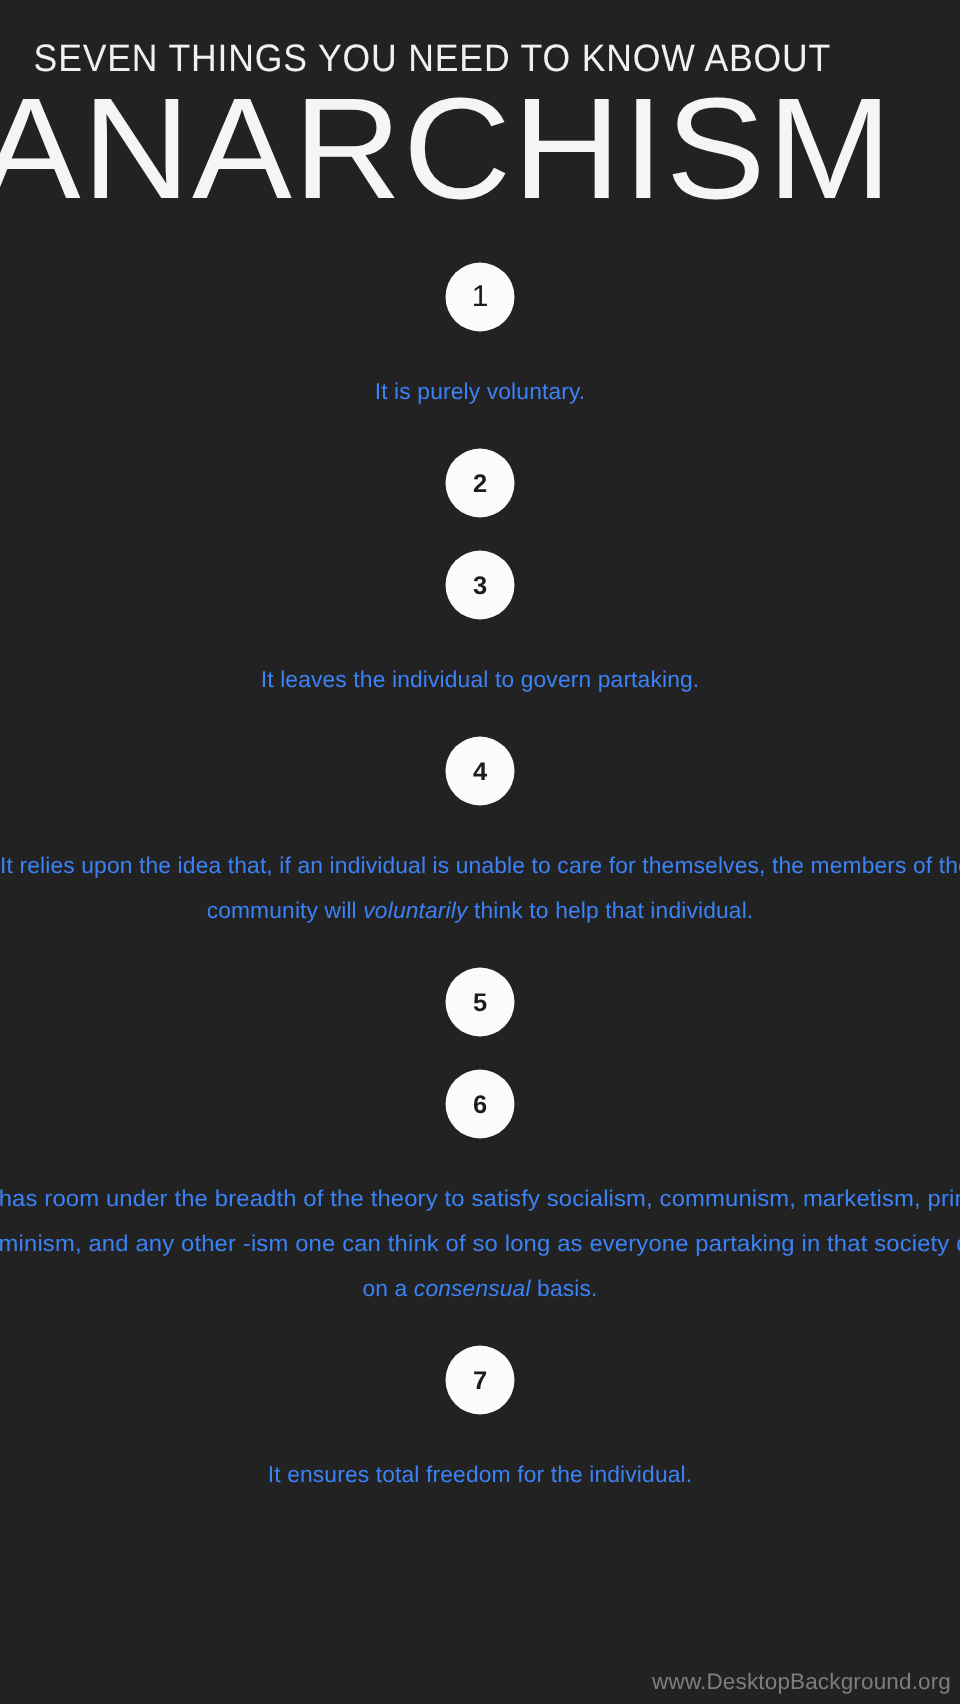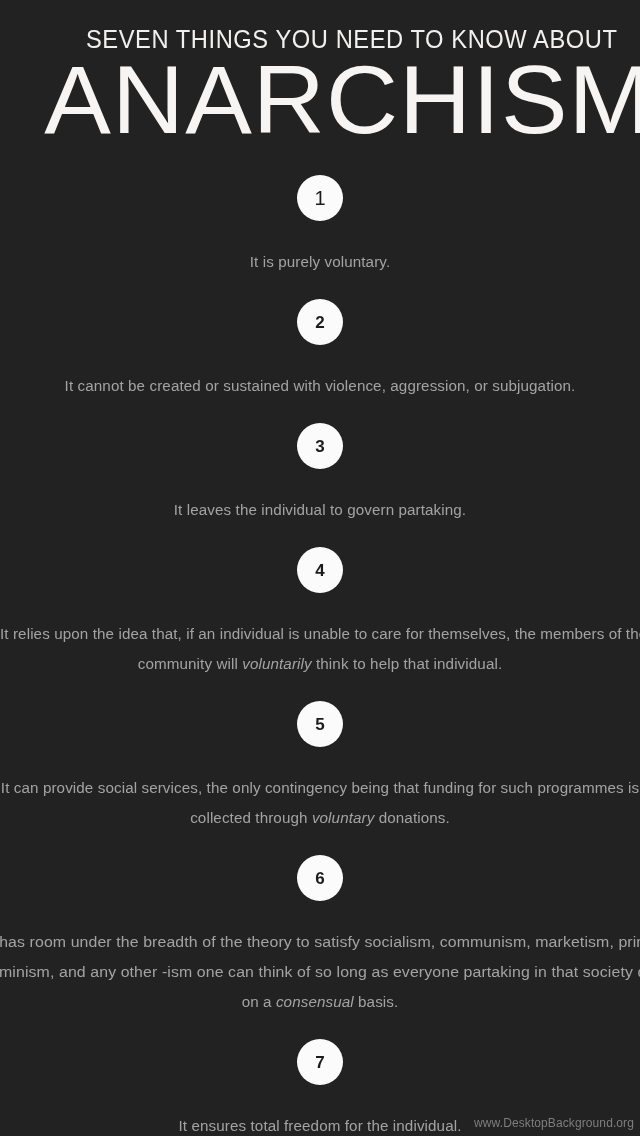--- a/index.html
+++ b/index.html
@@ -23,21 +23,21 @@
     background: #222222;
     overflow: hidden;
   }
 
   
   .header {
     position: absolute;
     top: 0;
     left: 0;
     width: 640px;
-    text-align: right;
+    text-align: left;
     overflow: hidden;
   }
   .kicker {
     margin: 0;
     padding-top: 27px;
     color: #f2f0ee;
     font-family: "Liberation Sans", sans-serif;
     font-weight: 300;
     font-size: 25.5px;
     letter-spacing: 0.6px;
@@ -87,21 +87,21 @@
     font-size: 17px;
     line-height: 1;
   }
   .badge.one {
     font-weight: 400;
     font-size: 20px;
   }
   .text {
     margin: 0;
     padding-top: 26px;
-    color: #a3a3a3;
+    color: #3b82f6;
     font-family: "Liberation Sans", sans-serif;
     font-weight: 400;
     font-size: 15.2px;
     line-height: 30px;
     letter-spacing: 0.1px;
     white-space: nowrap;
   }
   .text .ln {
     display: block;
     white-space: nowrap;
@@ -118,21 +118,21 @@
     transform-origin: center;
   }
 
   
   .watermark {
     position: absolute;
     right: 6px;
     bottom: 7px;
     color: #7e7e7e;
     font-family: "Liberation Sans", sans-serif;
-    font-size: 12px;
+    font-size: 15px;
     letter-spacing: 0.1px;
     line-height: 1;
     white-space: nowrap;
   }
 </style>
 </head>
 <body>
 
 <div class="poster">
 
@@ -143,43 +143,36 @@
 
   <div class="list">
       <div class="item">
         <div class="badge one">1</div>
         <p class="text">
           <span class="ln"><span>It is purely voluntary.</span></span>
         </p>
       </div>
       <div class="item">
         <div class="badge">2</div>
-        <p class="text">
-          <span class="ln"><span>It cannot be created or sustained with violence, aggression, or subjugation.</span></span>
-        </p>
       </div>
       <div class="item">
         <div class="badge">3</div>
         <p class="text">
           <span class="ln"><span>It leaves the individual to govern partaking.</span></span>
         </p>
       </div>
       <div class="item">
         <div class="badge">4</div>
         <p class="text">
           <span class="ln"><span>It relies upon the idea that, if an individual is unable to care for themselves, the members of the</span></span>
           <span class="ln"><span>community will </span><em>voluntarily</em><span> think to help that individual.</span></span>
         </p>
       </div>
       <div class="item">
         <div class="badge">5</div>
-        <p class="text">
-          <span class="ln"><span>It can provide social services, the only contingency being that funding for such programmes is</span></span>
-          <span class="ln"><span>collected through </span><em>voluntary</em><span> donations.</span></span>
-        </p>
       </div>
       <div class="item wide">
         <div class="badge">6</div>
         <p class="text">
           <span class="ln over"><span>It has room under the breadth of the theory to satisfy socialism, communism, marketism, primitivism,</span></span>
           <span class="ln over"><span>feminism, and any other -ism one can think of so long as everyone partaking in that society does so</span></span>
           <span class="ln"><span>on a </span><em>consensual</em><span> basis.</span></span>
         </p>
       </div>
       <div class="item">

